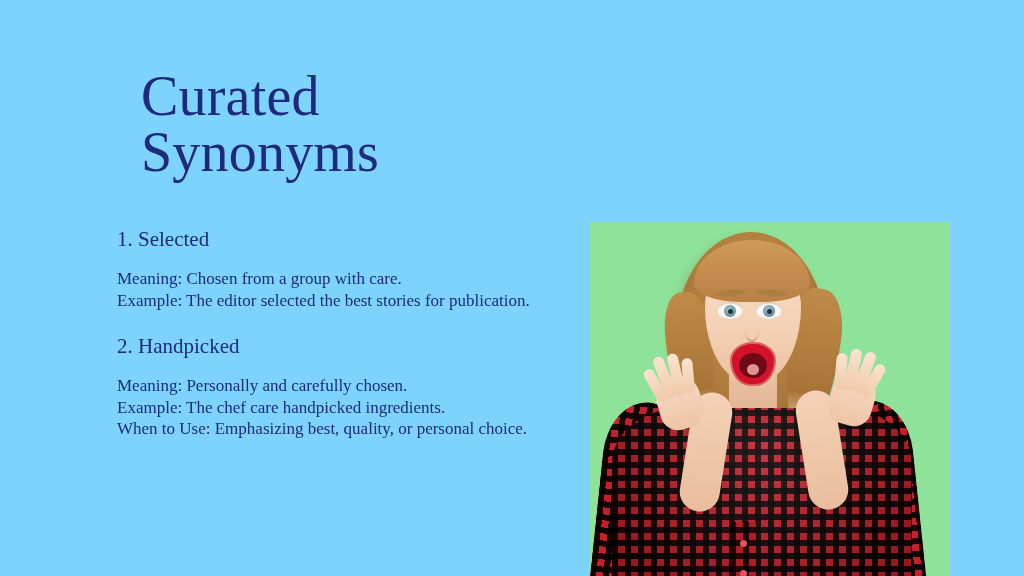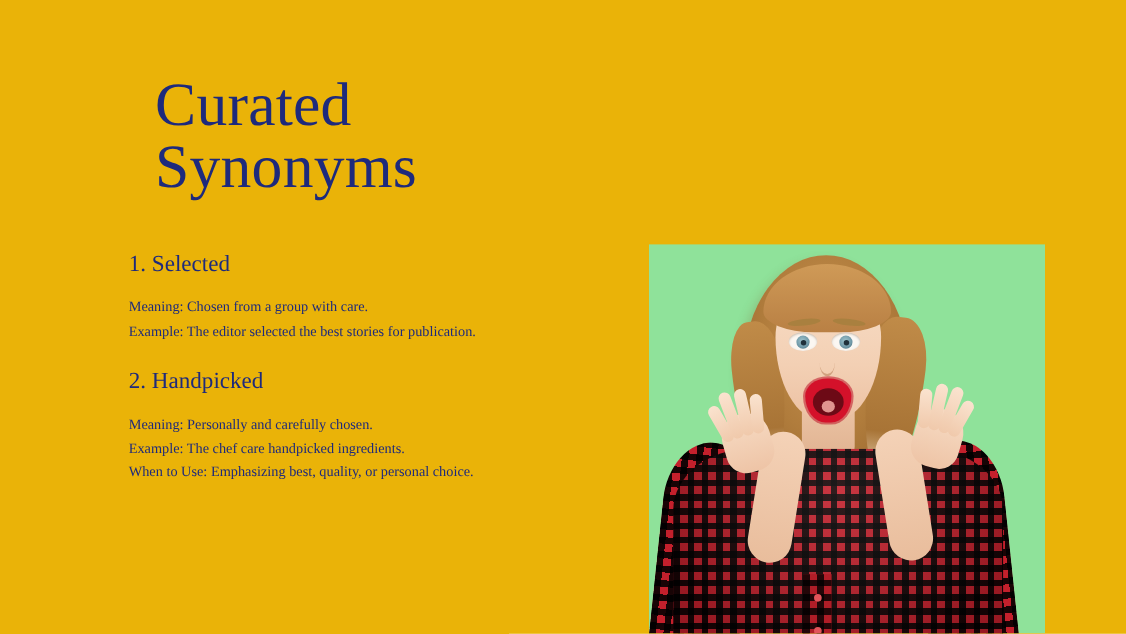--- a/index.html
+++ b/index.html
@@ -9,21 +9,21 @@
   body {
     width: 1024px;
     height: 576px;
     overflow: hidden;
     font-family: "Liberation Serif", "DejaVu Serif", serif;
   }
   #slide {
     position: relative;
     width: 1024px;
     height: 576px;
-    background: #eab308;
+    background: #7dd3fc;
     overflow: hidden;
   }
 
   
   #title-block {
     position: absolute;
     left: 141px;
     top: 68px;
     width: 420px;
   }
@@ -44,21 +44,21 @@
     width: 420px;
   }
   .entry { margin-bottom: 0; }
   .entry-heading {
     font-size: 21px;
     line-height: 22px;
     color: #1e2a7c;
   }
   .entry-gap { height: 18px; }
   .entry-lines {
-    font-size: 13px;
+    font-size: 17px;
     line-height: 21.5px;
     color: #1e2a7c;
   }
   .entry-lines .ln { white-space: normal; }
   .block-gap { height: 24px; }
 
   
   #photo {
     position: absolute;
     left: 590px;

